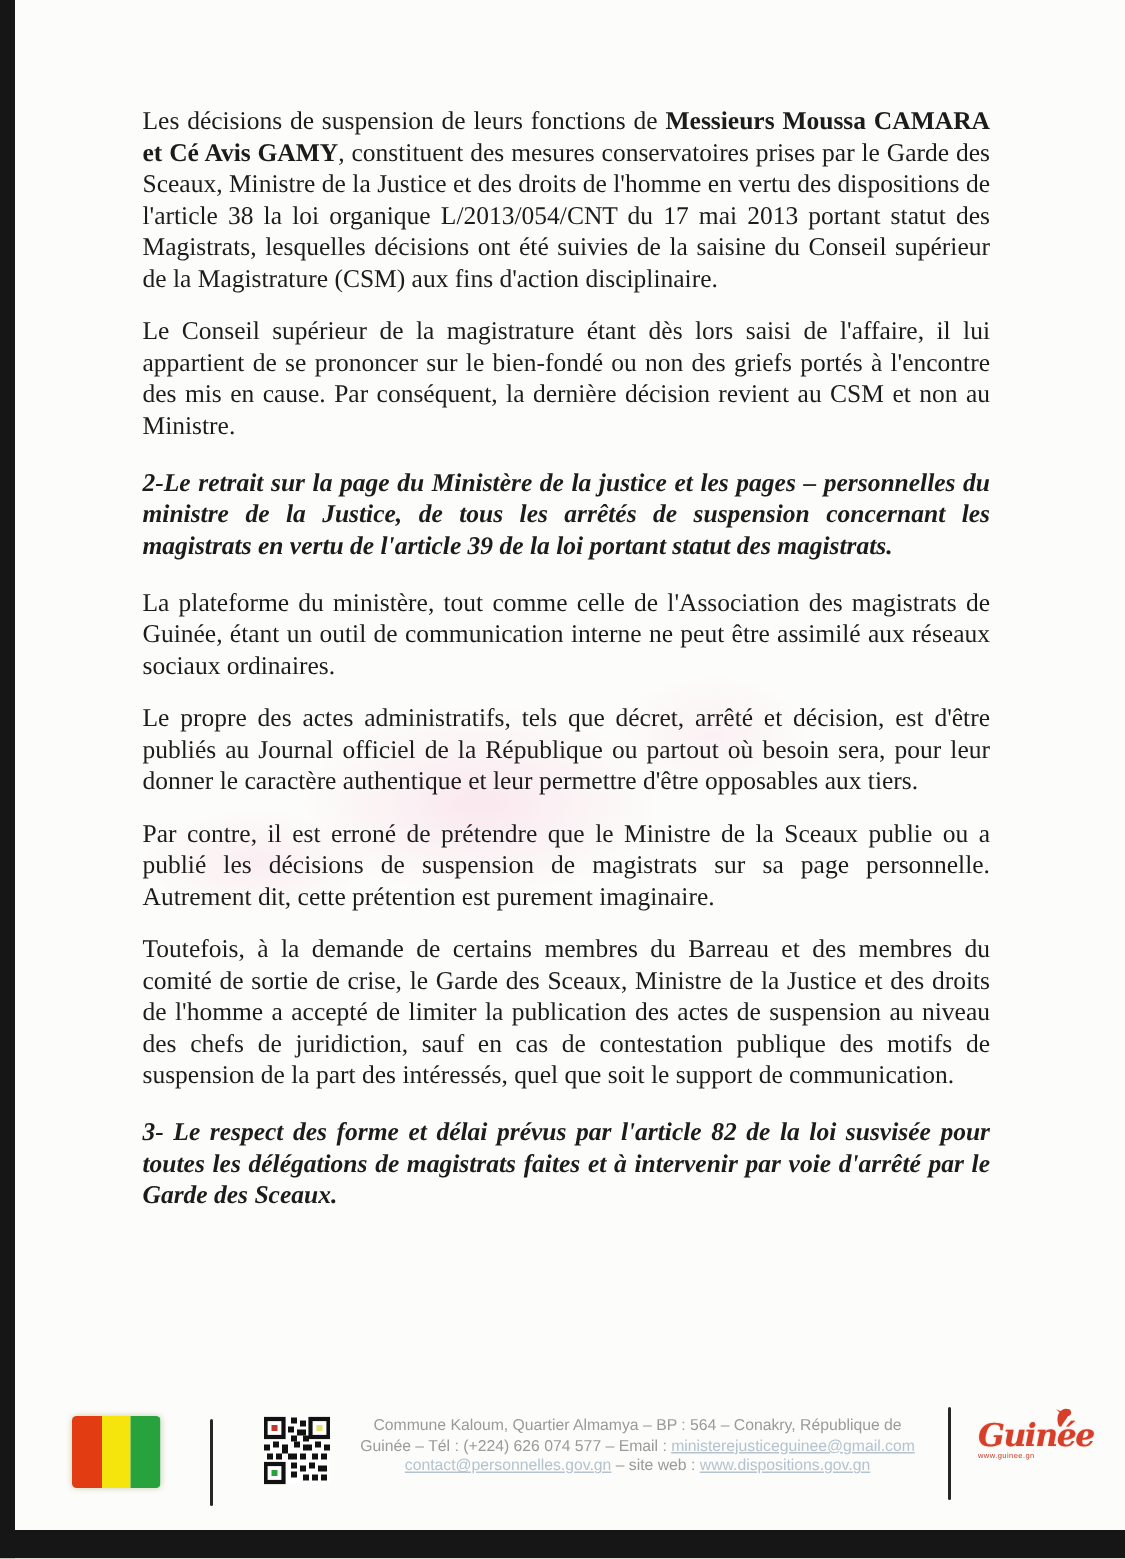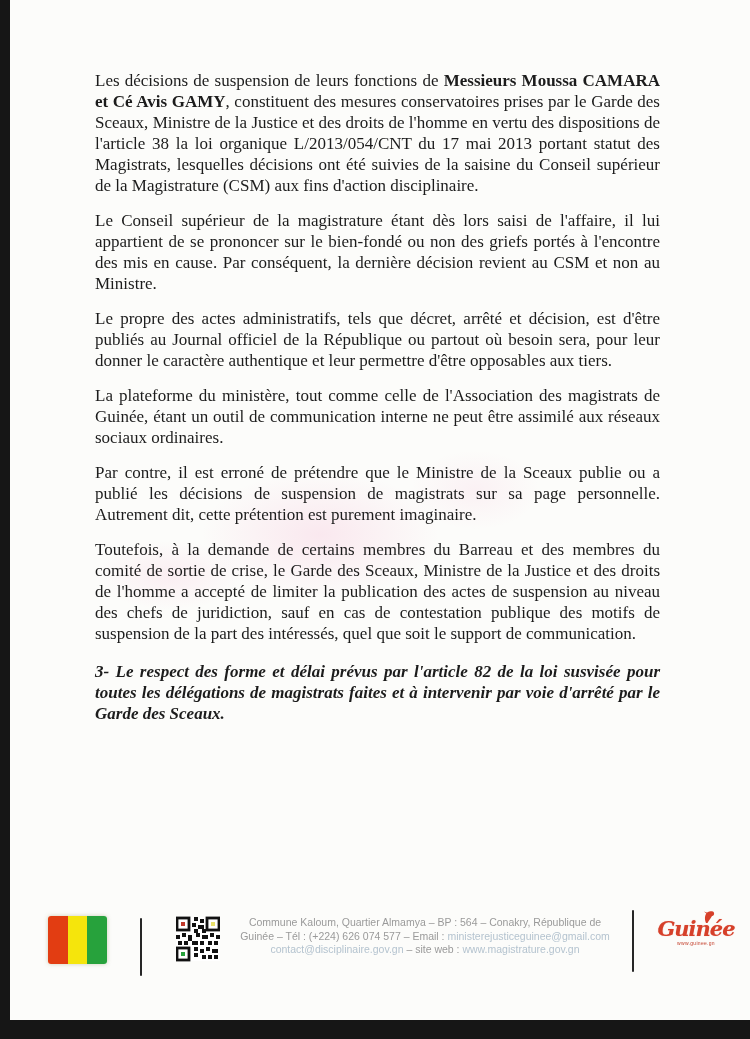--- a/index.html
+++ b/index.html
@@ -31,21 +31,21 @@
     font-size:17px; line-height:21px; color:#1c1c1c;
     text-align:justify;
   }
   .content p { margin:0 0 14px 0; }
   .content p.heading {
     font-weight:bold; font-style:italic;
     margin-top:17px; margin-bottom:17px;
   }
 
   
-  .footer { position:absolute; left:0; top:908px; width:750px; height:75px; }
+  .footer { position:absolute; left:0; top:936px; width:750px; height:75px; }
   .flag {
     position:absolute; left:48px; top:8px; width:59px; height:48px;
     display:flex; border-radius:3px; overflow:hidden;
     box-shadow:0 0 4px rgba(120,120,60,0.35);
   }
   .flag .stripe { flex:1; }
   .s-red    { background:#e23d12; }
   .s-yellow { background:#f5e50c; }
   .s-green  { background:#27a23c; }
 
@@ -54,23 +54,23 @@
   .fdiv2 { left:632px; top:2px;  height:62px; }
 
   .qr { position:absolute; left:176px; top:7px; }
 
   .footer-text {
     position:absolute; left:226px; top:8px; width:398px;
     font-family:"Liberation Sans", sans-serif;
     font-size:10.5px; line-height:13.5px;
     color:#9a9a9a; text-align:center;
   }
-  .flink { color:#b4c3cf; cursor:pointer;margin-top:44px; }
+  .flink { color:#b4c3cf; text-decoration:underline; cursor:pointer;margin-top:44px; }
 
-  .logo { position:absolute; left:652px; top:10px; width:88px; text-align:center; }
+  .logo { position:absolute; left:652px; top:10px; width:88px; text-align:left; }
   .logo-text {
     font-family:"DejaVu Serif", serif;
     font-style:italic; font-weight:bold;
     font-size:21px; letter-spacing:-1px;
     color:#d6402a; line-height:22px;
     text-shadow:0 0 1px rgba(214,64,42,0.4);
   }
   .logo-bird { position:absolute; left:46px; top:-9px; }
   .logo-sub {
     font-family:"Liberation Sans", sans-serif;
@@ -88,24 +88,25 @@
 
   <div class="watermark w1"></div>
   <div class="watermark w2"></div>
   <div class="watermark w3"></div>
 
   <div class="content">
     <p><span>Les décisions de suspension de leurs fonctions de </span><strong>Messieurs Moussa CAMARA et Cé Avis GAMY</strong><span>, constituent des mesures conservatoires prises par le Garde des Sceaux, Ministre de la Justice et des droits de l'homme en vertu des dispositions de l'article 38 la loi organique L/2013/054/CNT du 17 mai 2013 portant statut des Magistrats, lesquelles décisions ont été suivies de la saisine du Conseil supérieur de la Magistrature (CSM) aux fins d'action disciplinaire.</span></p>
 
     <p>Le Conseil supérieur de la magistrature étant dès lors saisi de l'affaire, il lui appartient de se prononcer sur le bien-fondé ou non des griefs portés à l'encontre des mis en cause.  Par conséquent, la dernière décision revient au CSM et non au Ministre.</p>
 
+    <p class="heading">2-Le retrait sur la page du Ministère de la justice et les pages – personnelles du ministre de la Justice, de tous les arrêtés de suspension concernant les magistrats en vertu de l'article 39 de la loi portant statut des magistrats.</p>
+
+    <p>La plateforme du ministère, tout comme celle de l'Association des magistrats de Guinée, étant un outil de communication interne ne peut être assimilé aux réseaux sociaux ordinaires.</p>
 
     <p>Le propre des actes administratifs, tels que décret, arrêté et décision, est d'être publiés au Journal officiel de la République ou partout où besoin sera, pour leur donner le caractère authentique et leur permettre d'être opposables aux tiers.</p>
-
-    <p>La plateforme du ministère, tout comme celle de l'Association des magistrats de Guinée, étant un outil de communication interne ne peut être assimilé aux réseaux sociaux ordinaires.</p>
 
     <p>Par contre, il est erroné de prétendre que le Ministre de la Sceaux publie ou a publié les décisions de suspension de magistrats sur sa page personnelle. Autrement dit, cette prétention est purement imaginaire.</p>
 
     <p>Toutefois, à la demande de certains membres du Barreau et des membres du comité de sortie de crise, le Garde des Sceaux, Ministre de la Justice et des droits de l'homme a accepté de limiter la publication des actes de suspension au niveau des chefs de juridiction, sauf en cas de contestation publique des motifs de suspension de la part des intéressés, quel que soit le support de communication.</p>
 
     <p class="heading">3- Le respect des forme et délai prévus par l'article 82 de la loi susvisée pour toutes les délégations de magistrats faites et à intervenir par voie d'arrêté par le Garde des Sceaux.</p>
 
   </div>
 
   <div class="footer">
@@ -155,21 +156,21 @@
           <rect x="9" y="18" width="2" height="2"></rect>
         <rect x="13" y="19" width="2" height="2"></rect>
           <rect x="16" y="19" width="2" height="2"></rect>
         <rect x="19" y="19" width="2" height="2"></rect>
       </g>
     </svg>
 
     <div class="footer-text">
       <span>Commune Kaloum, Quartier Almamya – BP : 564 – Conakry, République de</span><br>
       <span>Guinée – Tél : (+224) 626 074 577 – Email : </span><a class="flink">ministerejusticeguinee@gmail.com</a><br>
-      <a class="flink">contact@disciplinaire.gov.gn</a><span> – site web : </span><a class="flink">www.magistrature.gov.gn</a>
+      <a class="flink">contact@personnelles.gov.gn</a><span> – site web : </span><a class="flink">www.dispositions.gov.gn</a>
     </div>
 
     <div class="fdivider fdiv2"></div>
 
     <div class="logo">
       <svg class="logo-bird" width="18" height="16" viewBox="0 0 18 16">
         <path d="M8 14 C6 9 7 5 10 3 C12 1.5 15 2 16 4 C16.5 5.5 15.5 7 14 7 C13 9 11 11 9.5 14 Z" fill="#d6402a"></path>
         <circle cx="14.6" cy="3.6" r="1.1" fill="#d6402a"></circle>
         <path d="M10 4 L6 2.5 L9.5 5.5 Z" fill="#d6402a"></path>
       </svg>

